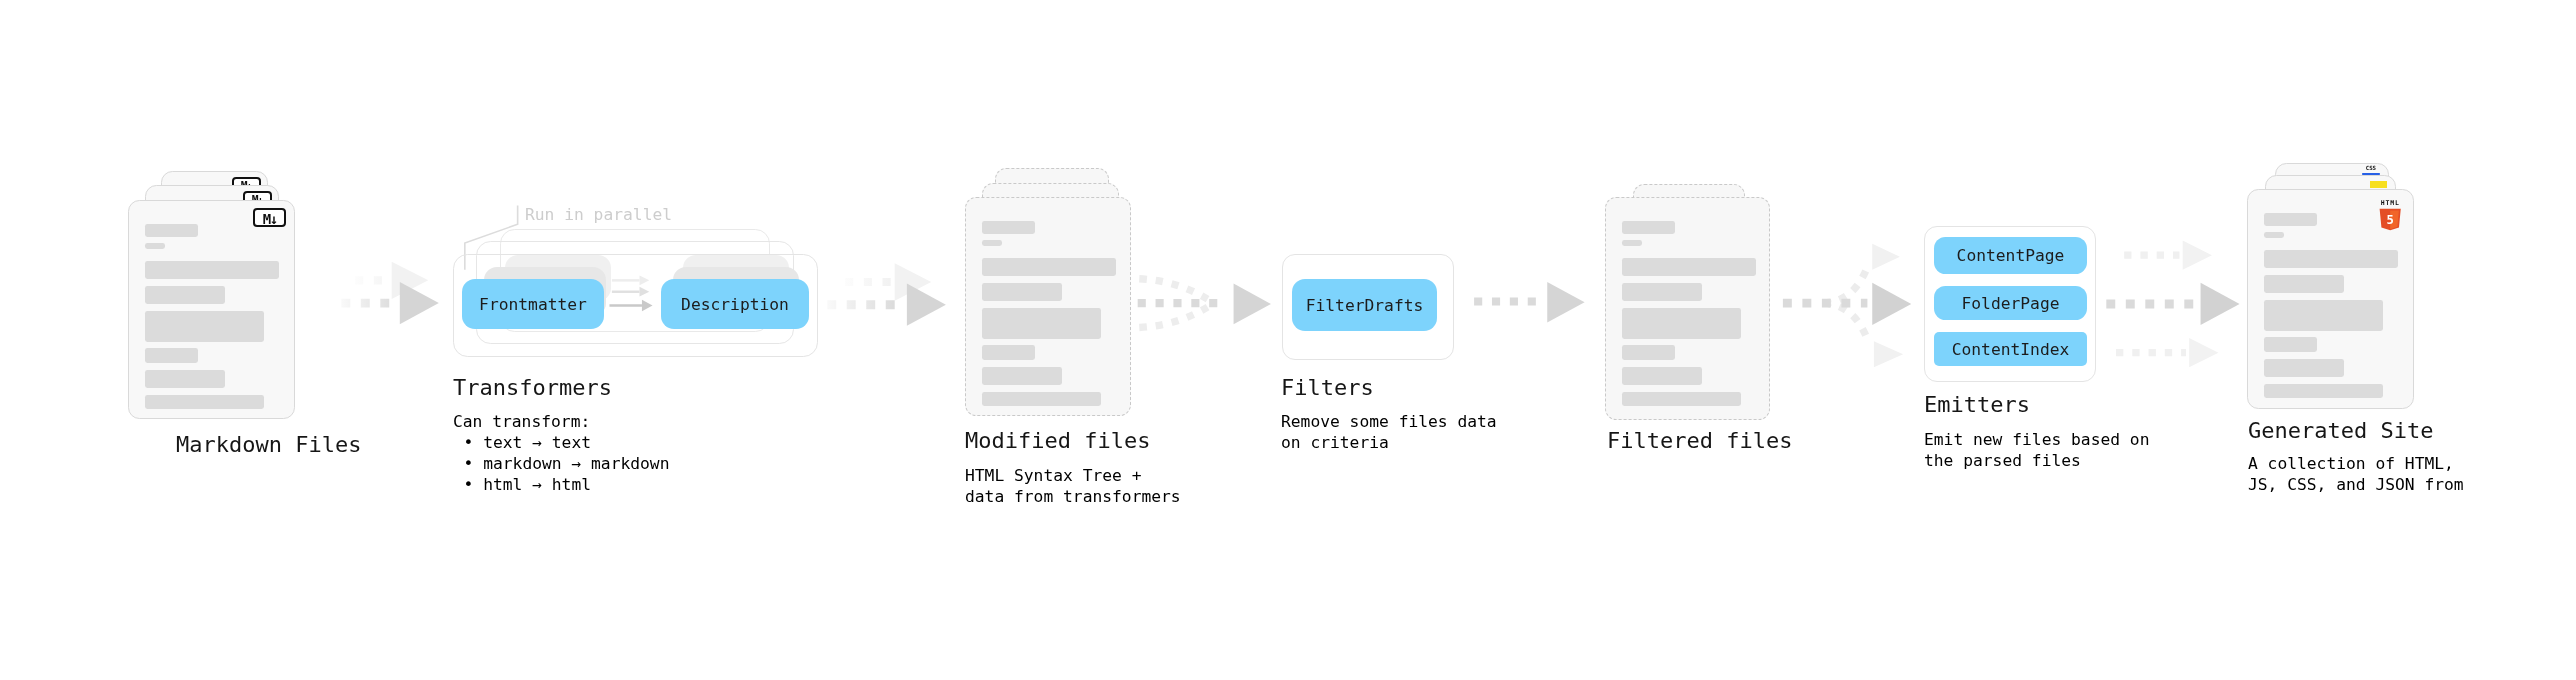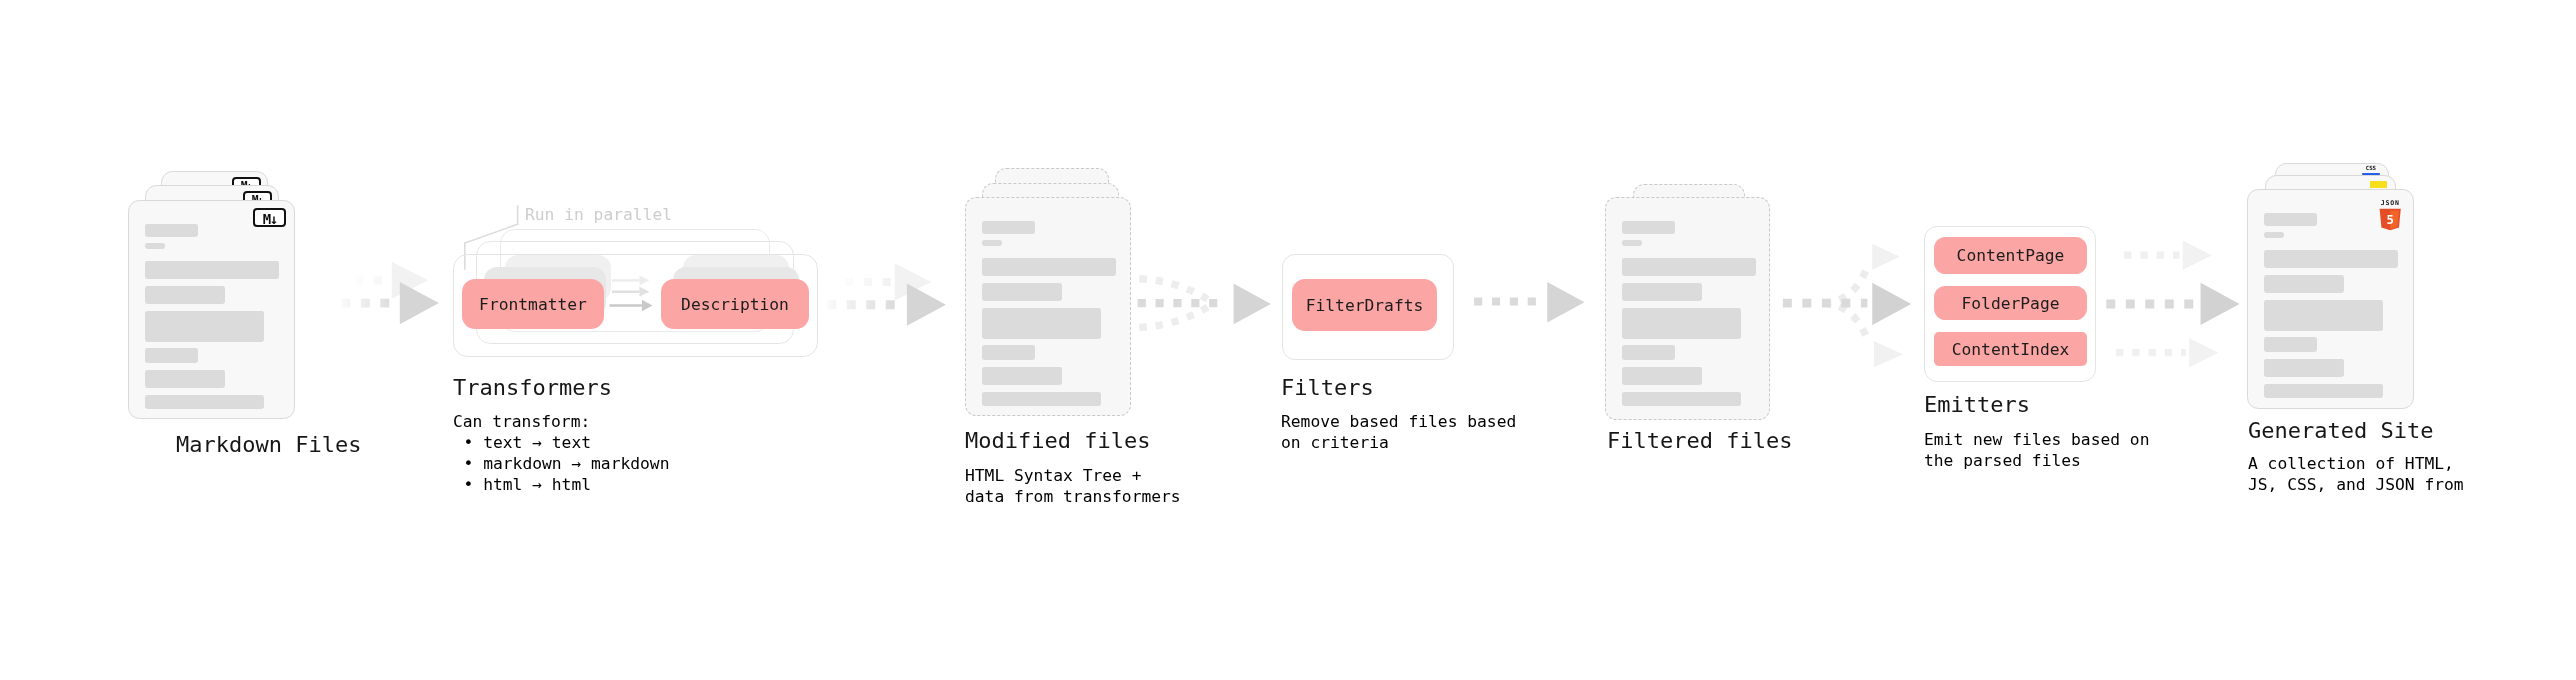--- a/index.html
+++ b/index.html
@@ -51,21 +51,21 @@
   .js-badge{position:absolute;top:4.9px;right:8.1px;width:17px;height:7.3px;background:#f7df1e;}
   .html5{position:absolute;top:3.3px;right:9.8px;width:26px;text-align:center;}
   .html5-label{font-size:6.5px;font-weight:bold;letter-spacing:0.8px;color:#111;line-height:8.1px;}
 
   
   .frame{
     position:absolute;border:1.6px solid #e4e4e4;border-radius:14.6px;
     box-sizing:border-box;background:transparent;
   }
   .pill{
-    position:absolute;background:#fca5a5;border-radius:13px;
+    position:absolute;background:#7dd3fc;border-radius:13px;
     display:flex;align-items:center;justify-content:center;
     font-size:16.3px;color:#1c1c1c;white-space:nowrap;
   }
   .pill.ghost1{background:#e7e7e7;}
   .pill.ghost2{background:#f0f0f0;}
 
   
   .stage-title{position:absolute;font-size:22px;color:#161616;white-space:nowrap;}
   .stage-desc{position:absolute;font-size:16.3px;color:#000000;line-height:21px;white-space:nowrap;}
   .stage-desc .indent{padding-left:10.6px;}
@@ -259,21 +259,21 @@
   <div class="stage-title" id="t-mf">Modified files</div>
   <div class="stage-desc" id="d-mf">
     <div>HTML Syntax Tree +</div>
     <div>data from transformers</div>
   </div>
 
   <div class="frame" id="fl-box"></div>
   <div class="pill" id="fl-p">FilterDrafts</div>
   <div class="stage-title" id="t-fl">Filters</div>
   <div class="stage-desc" id="d-fl">
-    <div>Remove based files based</div>
+    <div>Remove some files data</div>
     <div>on criteria</div>
   </div>
 
   <div class="card dashed" id="ff-c2"></div>
   <div class="card dashed" id="ff-c1">
     <div class="sk sk-a"></div>
     <div class="sk sk-b"></div>
     <div class="sk sk-c"></div>
     <div class="sk sk-d"></div>
     <div class="sk sk-e"></div>
@@ -297,21 +297,21 @@
     <span class="css-badge">
       <span class="css-txt">CSS</span>
       <span class="css-bar"></span>
     </span>
   </div>
   <div class="card" id="gs-c2">
     <span class="js-badge"></span>
   </div>
   <div class="card" id="gs-c1">
     <span class="html5">
-      <span class="html5-label">JSON</span>
+      <span class="html5-label">HTML</span>
       <svg width="24.4" height="24.4" viewBox="0 0 30 30">
         <polygon points="2,1 28,1 25.8,24 15,27.5 4.2,24" fill="#e44d26"></polygon>
         <polygon points="15,3 15,26.2 23.9,23.2 25.7,3" fill="#f16529"></polygon>
         <text x="15" y="20" font-size="15" fill="#ffffff" text-anchor="middle" font-family="DejaVu Sans Mono, monospace" font-weight="bold">5</text>
       </svg>
     </span>
     <div class="sk sk-a"></div>
     <div class="sk sk-b"></div>
     <div class="sk sk-c"></div>
     <div class="sk sk-d"></div>

